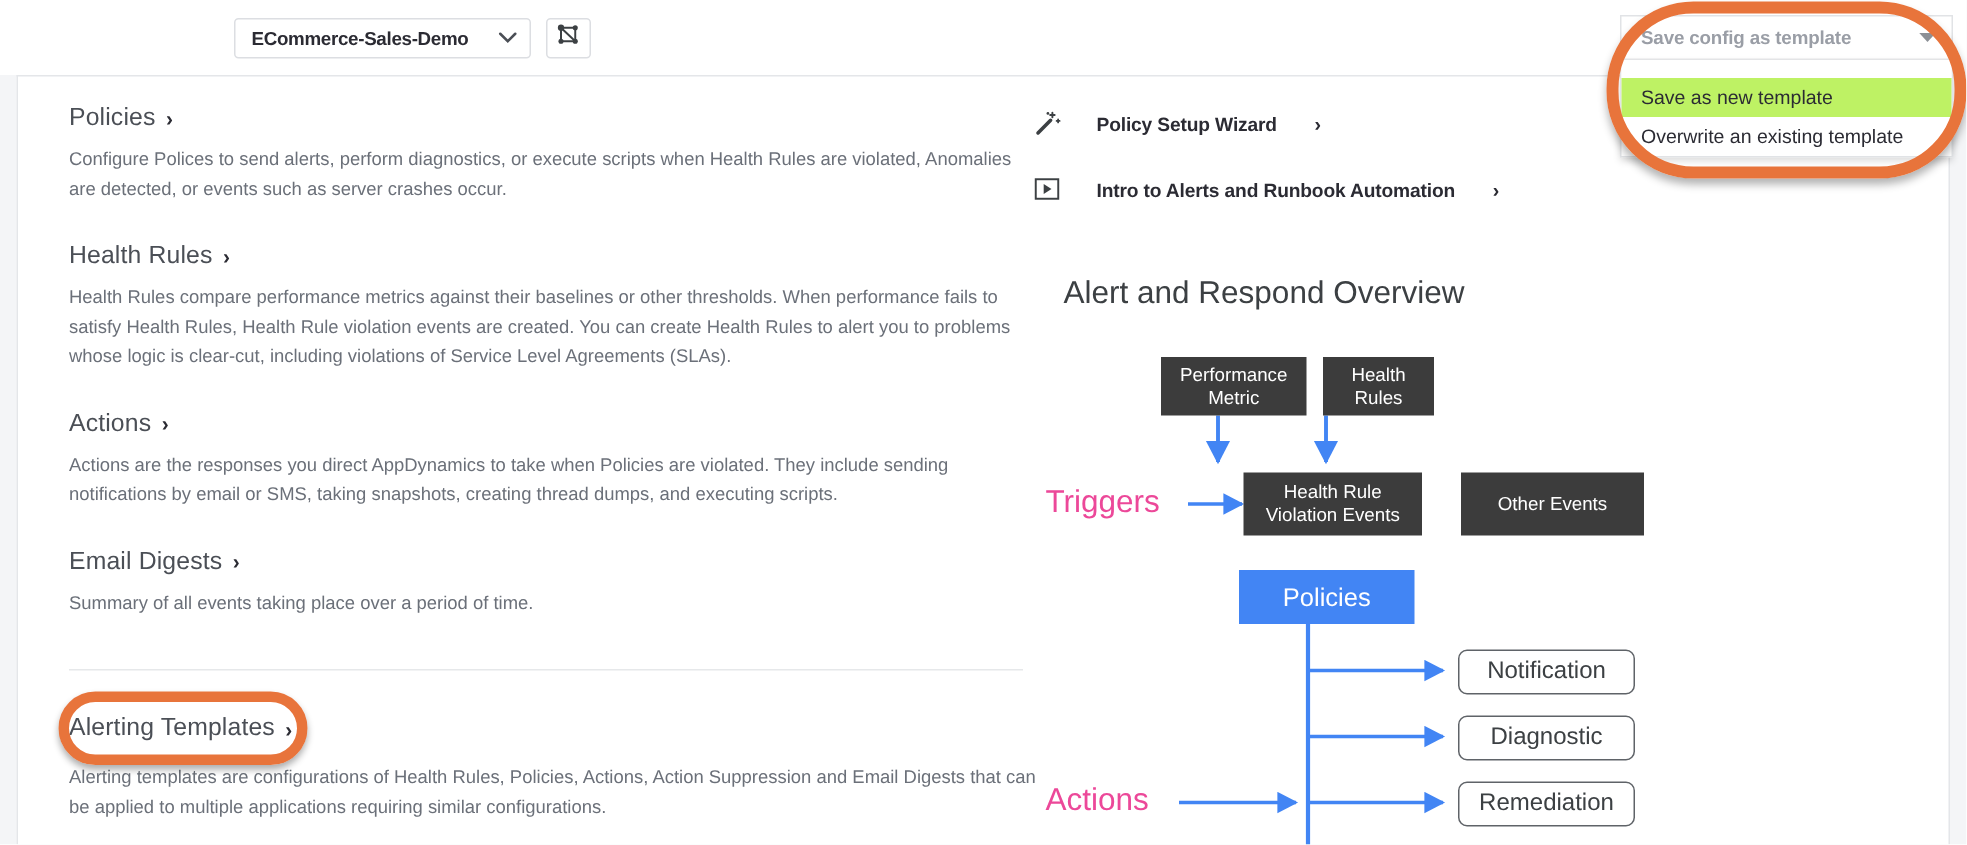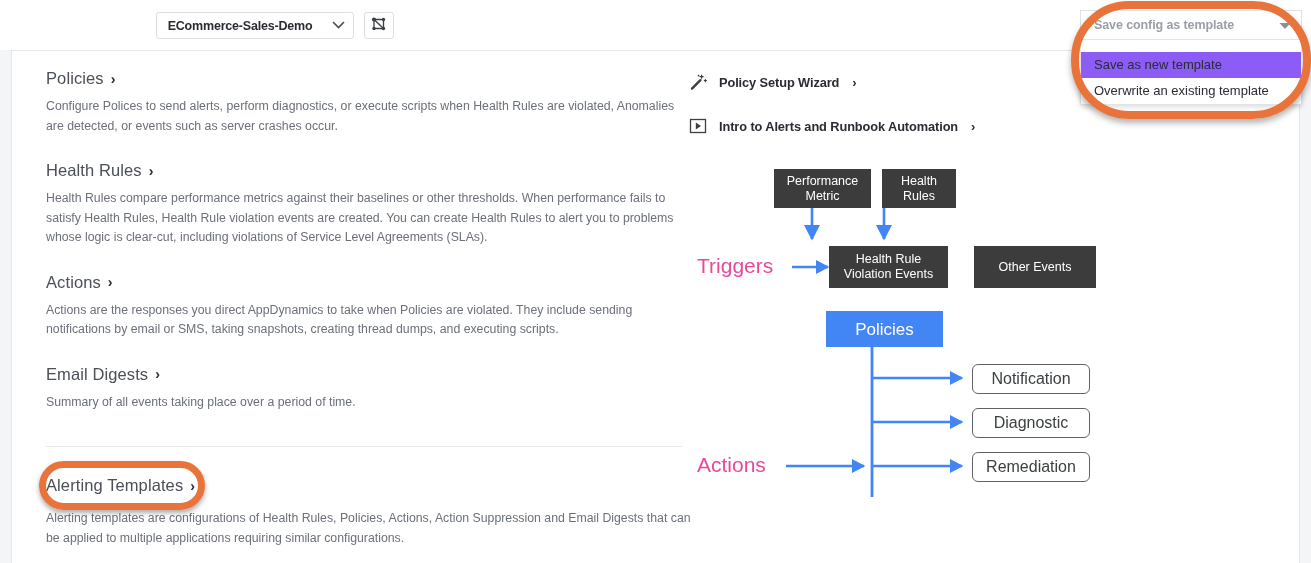--- a/index.html
+++ b/index.html
@@ -76,21 +76,21 @@
     border: 1px solid #e1e3e6; border-top: none;
     box-shadow: 0 2px 5px rgba(0,0,0,.14);
   }
   #save-config-menu .spacer { height: 12px; background:#fff; }
   .menu-item {
     height: 26px; line-height: 26px;
     padding: 0 0 0 13px;
     font-size: 13px; color: #2b2b33;
     cursor: pointer; white-space: nowrap;
   }
-  .menu-item.hovered { background: #8b5cf6; }
+  .menu-item.hovered { background: #bef264; }
 
   
   #card {
     position: absolute; left: 11px; top: 50px;
     width: 1289px; height: 513px;
     background: #ffffff;
     border: 1px solid #e4e6e9;
     border-bottom: none;
     box-sizing: border-box;
   }
@@ -130,21 +130,21 @@
     border: 8px solid #e8743b;
     border-radius: 58px;
     box-sizing: border-box;
     box-shadow: 0 4px 6px rgba(0,0,0,.3);
     z-index: 40; pointer-events: none;
   }
 
   
   #right-col { position: absolute; left: 676px; top: 18px; width: 580px; }
   .link-row {
-    display: flex; align-items: center; gap: 11px;
+    display: flex; align-items: center; gap: 23px;
     height: 26px; cursor: pointer;
   }
   .link-row .lr-icon { width: 20px; display: flex; justify-content: center; }
   .link-row .lr-label {
     font-size: 12.8px; font-weight: bold; color: #2b2b33; letter-spacing: -.1px;
   }
   .link-row .lr-arrow { font-size: 13px; font-weight: bold; color: #2b2b33; margin-left: 2px;}
 
   #diagram-title {
     margin-top: 45px; margin-left: 21px;
@@ -307,20 +307,21 @@
         <span class="lr-icon">
           <svg width="18" height="16" viewBox="0 0 18 16">
             <rect x="1.5" y="1.5" width="15" height="13" fill="none" stroke="#3c4043" stroke-width="1.3"></rect>
             <path d="M6.8 4.6 L12 8 L6.8 11.4 Z" fill="#3c4043"></path>
           </svg>
         </span>
         <span class="lr-label">Intro to Alerts and Runbook Automation</span>
         <span class="lr-arrow">›</span>
       </div>
 
+      <div id="diagram-title">Alert and Respond Overview</div>
 
       <div id="diagram">
 
         <svg class="darrows">
           <defs>
             <marker id="ah" markerWidth="7" markerHeight="7" refX="5.4" refY="3.1" orient="auto">
               <path d="M0,0 L6,3.1 L0,6.2 Z" fill="#4285f4"></path>
             </marker>
           </defs>
 

